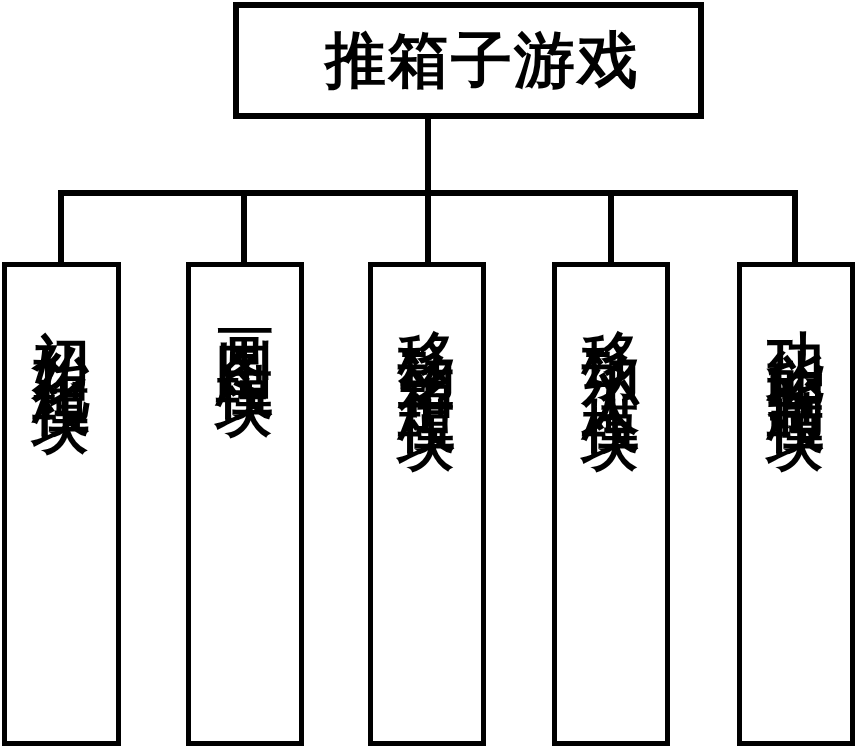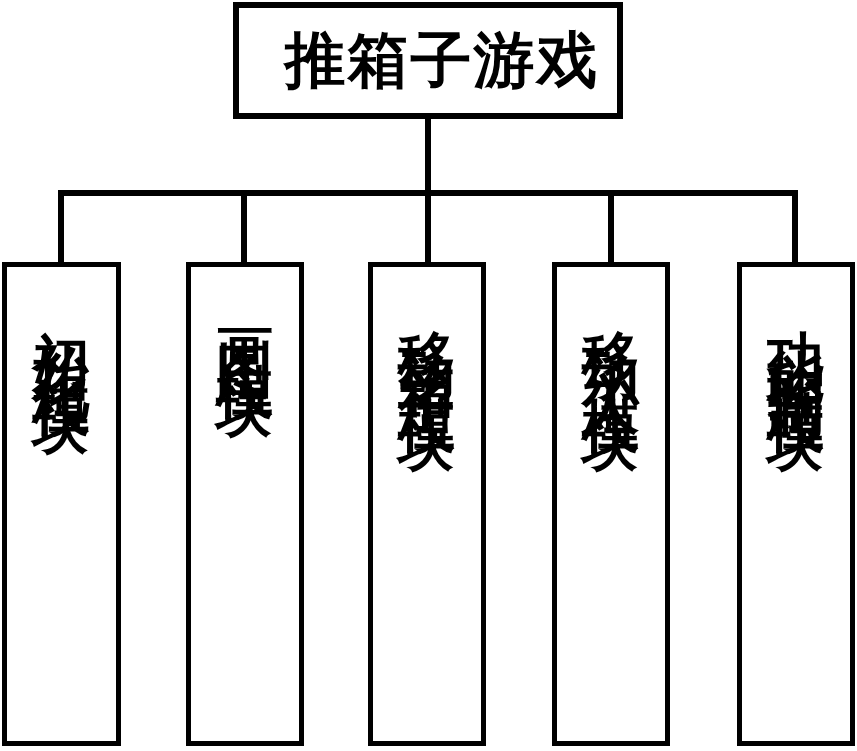--- a/index.html
+++ b/index.html
@@ -14,21 +14,21 @@
     background: #ffffff;
     font-family: "Liberation Serif", "DejaVu Serif", serif;
     color: #000000;
     overflow: hidden;
   }
   
   .root-box {
     position: absolute;
     left: 233px;
     top: 2px;
-    width: 390px;
+    width: 471px;
     height: 117px;
     border: 6px solid #000000;
     box-sizing: border-box;
     background: #ffffff;
     display: flex;
     align-items: center;
     justify-content: center;
     padding-left: 28px;
   }
   .root-label {

